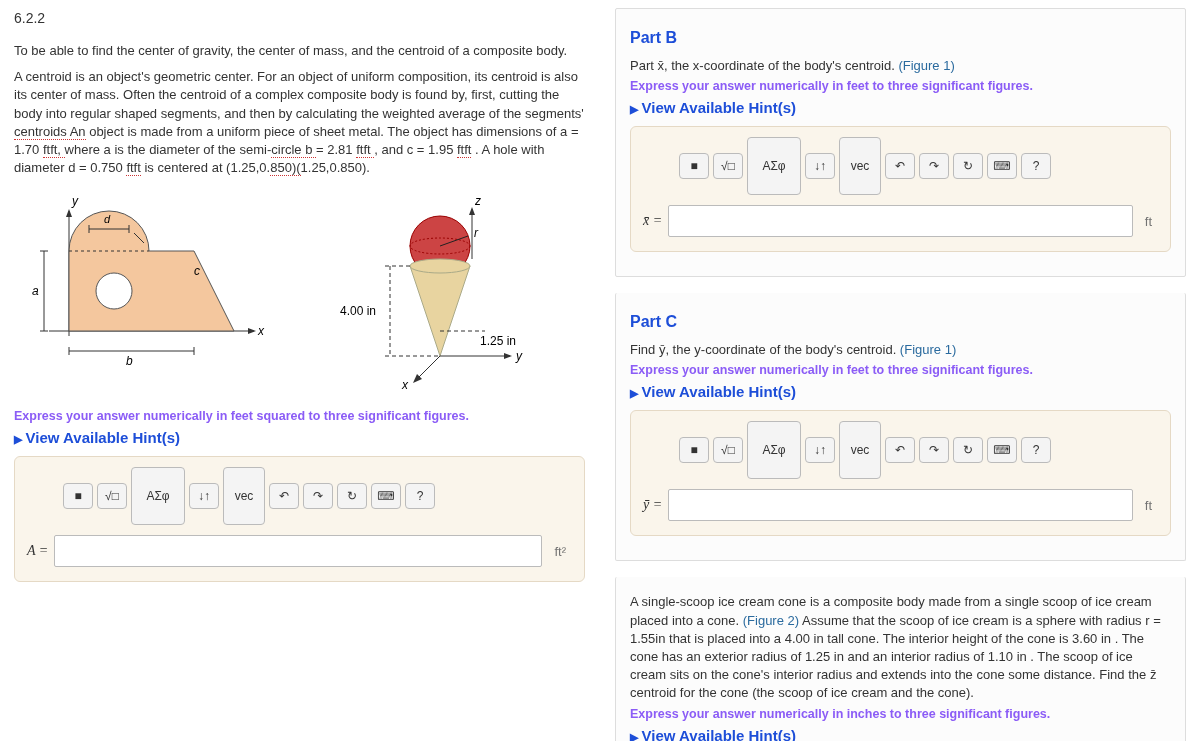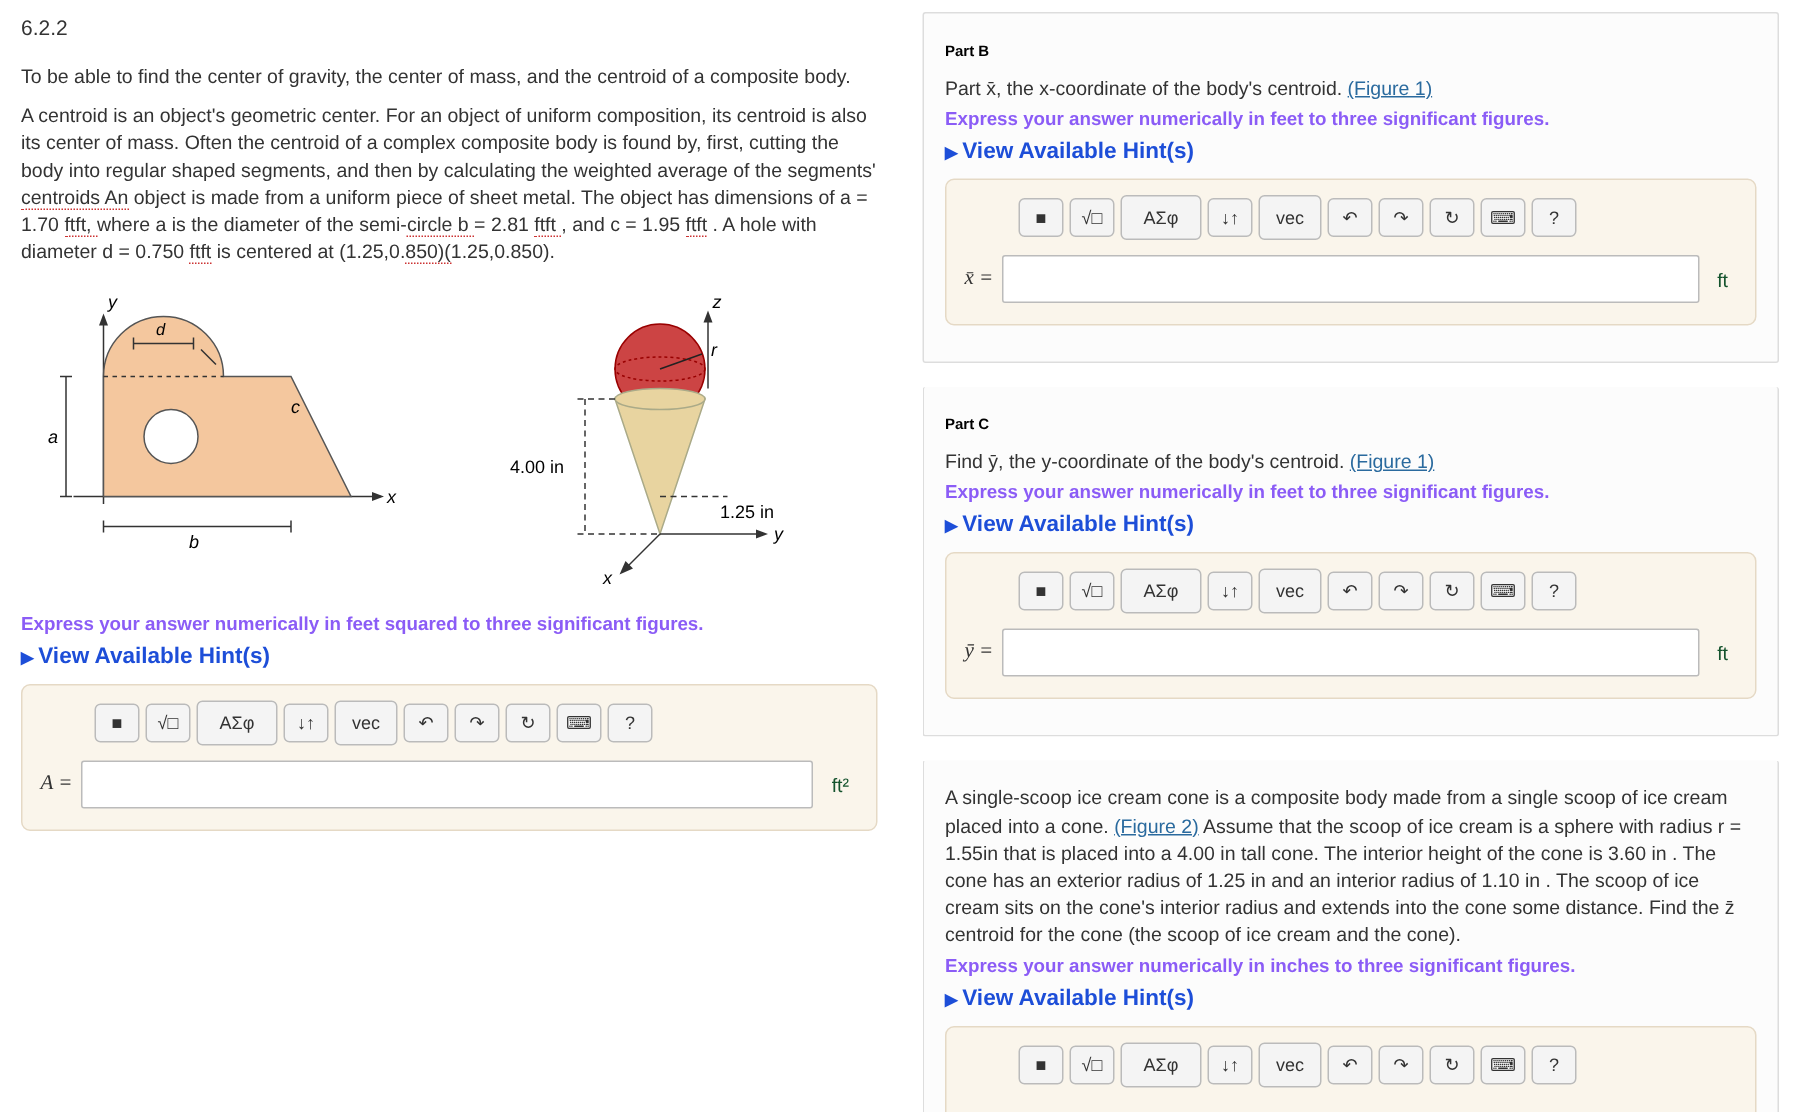--- a/index.html
+++ b/index.html
@@ -24,23 +24,23 @@
   .figures {
     display: flex;
     gap: 40px;
     margin: 14px 0 18px;
   }
   .fig-box {
     flex: 1;
     position: relative;
   }
   svg { display: block; }
-  .part-title { font-size: 10px; font-weight: bold; margin: 10px 0; color: #000000; }
+  .part-title { font-size: 16px; font-weight: bold; margin: 10px 0; color: #1d4ed8; }
   .prompt { font-size: 13px; color: #333; margin: 6px 0 4px; line-height:1.4;}
-  .figlink { color: #2a6a9e; text-decoration: underline; cursor: pointer; margin-top: 32px; }
+  .figlink { color: #2a6a9e; cursor: pointer; margin-top: 32px; }
   .instruction { font-weight: bold; font-size: 12.5px; color: #8b5cf6; margin-bottom:4px;}
   .hints {
     color: #1d4ed8;
     font-weight: bold;
     font-size: 15px;
     cursor: pointer;
     margin: 6px 0 10px;
   }
   .hints::before { content: "▶ "; font-size: 11px; }
   .answer-panel {
@@ -56,21 +56,21 @@
     margin-bottom: 10px;
     align-items: center;
     margin-left: 36px;
   }
   .tbtn {
     display: inline-flex;
     align-items: center;
     justify-content: center;
     height: 24px;
     min-width: 28px;
-    padding: 2px 6px;
+    padding: 16px 6px;
     border: 1px solid #bbb;
     background: #f4f4f4;
     border-radius: 4px;
     font-size: 12px;
     color: #333;
     cursor: pointer;
   }
   .tbtn.sq { width: 26px; padding:0;}
   .tbtn.wide { min-width: 40px; }
   .answer-row {
@@ -82,21 +82,21 @@
   .answer-input {
     flex: 1;
     height: 26px;
     border: 1px solid #bbb;
     background: #fff;
     border-radius: 2px;
     padding: 2px 6px;
   }
   .answer-unit {
     font-size: 13px;
-    color: #14532d;
+    color: #737373;
     padding: 4px 6px;
   }
   .right-section {
     border: 1px solid #ddd;
     background: #fcfcfc;
     padding: 10px 14px 6px;
     margin-bottom: 16px;
     border-radius: 2px;
   }
 </style>

